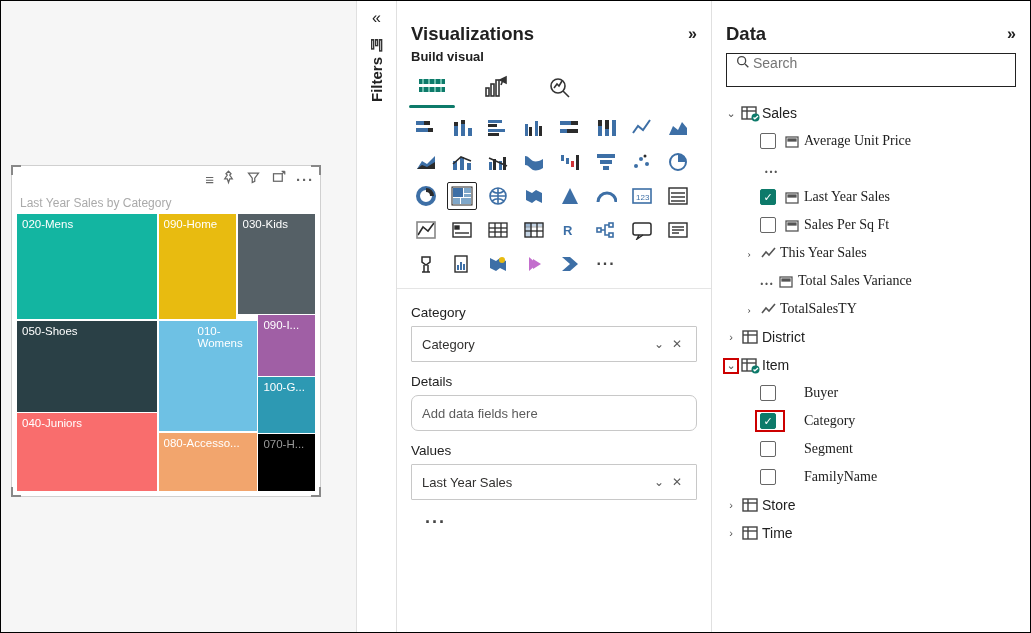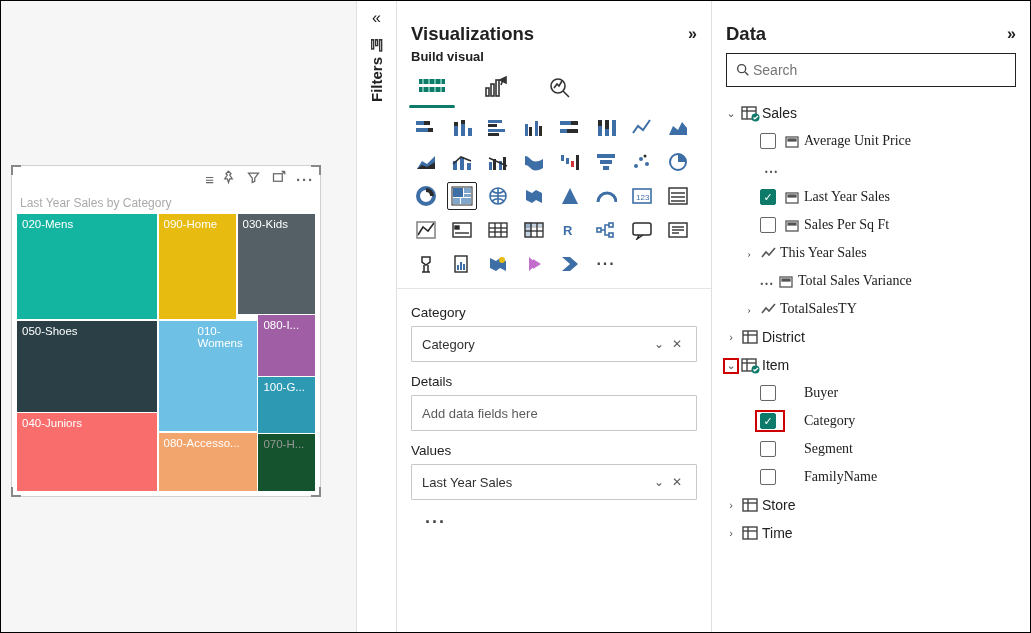--- a/index.html
+++ b/index.html
@@ -19,26 +19,26 @@
   .mode-tab { width:34px; height:30px; display:flex; align-items:center; justify-content:center; color:#444; position:relative;}
   .mode-tab.selected { color:#0d7a6a; }
   .mode-tab.selected::after { content:""; position:absolute; left:-6px; right:-6px; bottom:-6px; border-bottom:3px solid #0d7a6a; border-radius:2px;}
   .gallery { padding:12px 14px 10px 14px; display:grid; grid-template-columns:repeat(8,30px); gap:6px; border-bottom:1px solid #e5e5e5;}
   .viz { width:30px; height:28px; border:1px solid transparent; display:flex; align-items:center; justify-content:center; color:#3d6fa6; border-radius:2px;}
   .viz.sel { border-color:#222; background:#fff; }
   .viz svg { display:block; }
   .wells { padding:10px 14px; overflow:auto; }
   .well-label { font-size:13.5px; margin:6px 0 6px 0; }
   .well { border:1px solid #c8c8c8; background:#fff; height:36px; display:flex; align-items:center; padding:0 10px; border-radius:1px; margin-bottom:12px; font-size:13px; color:#323130;}
-  .well.placeholder { color:#5b5b5b; }
+  .well.placeholder { color:#5b5b5b;border-radius:7px; }
   .well .spacer{flex:1;}
   .well .chev, .well .x { color:#5b5b5b; font-size:12px; padding:0 4px;}
   .more-dots { padding:0 14px 8px; color:#444; font-size:18px; font-weight:bold; letter-spacing:1px;}
   
-  .search-box { margin:8px 14px; border:1px solid #222; height:34px; display:flex; align-items:center; padding:0 8px;}
+  .search-box { margin:8px 14px; border:1px solid #222; height:34px; display:flex; align-items:flex-start; padding:0 8px;}
   .search-box input { border:none; outline:none; flex:1; font-size:14px; background:transparent;}
   .tree { padding:4px 6px 8px 6px; font-size:14px; }
   .node { display:flex; align-items:center; height:28px; white-space:nowrap; }
   .node .tw { width:18px; text-align:center; color:#555; font-size:11px;}
   .node .ic { width:20px; display:flex; align-items:center; justify-content:center; color:#555;}
   .node .cb { width:16px; height:16px; border:1px solid #666; border-radius:2px; margin:0 6px 0 2px; display:flex; align-items:center; justify-content:center; font-size:11px; color:#fff;}
   .node .cb.checked { background:#0d7a6a; border-color:#0d7a6a; }
   .node .lbl { padding-left:2px; }
   .indent-1{padding-left:4px;} .indent-2{padding-left:22px;font-family:Liberation Serif, serif;}
   .red-box{ border:2px solid #cc0000; padding:1px; margin:-3px; }
@@ -81,25 +81,25 @@
             </svg></span>
         <span class="tbtn" style="font-weight:bold;letter-spacing:1px;">···</span>
       </div>
       <div class="vis-title">Last Year Sales by Category</div>
       <div class="treemap">
         <div class="cell" style="left:0;top:0;width:47%;height:38%;background:#13b5a1;">020-Mens</div>
         <div class="cell" style="left:47.5%;top:0;width:26%;height:38%;background:#e8bb10;">090-Home</div>
         <div class="cell" style="left:74%;top:0;width:26%;height:36%;background:#556066;">030-Kids</div>
         <div class="cell" style="left:0;top:38.5%;width:47%;height:33%;background:#2a4046;">050-Shoes</div>
         <div class="cell" style="left:47.5%;top:38.5%;width:33%;height:40%;background:#6ec1e4;color:#fff;padding-left:39px;">010-Womens</div>
-        <div class="cell" style="left:81%;top:36.5%;width:19%;height:22%;background:#a05fa5;">080-I...</div>
+        <div class="cell" style="left:81%;top:36.5%;width:19%;height:22%;background:#a05fa5;">090-I...</div>
         <div class="cell" style="left:81%;top:59%;width:19%;height:20%;background:#2d99b3;">100-G...</div>
         <div class="cell" style="left:0;top:72%;width:47%;height:28%;background:#f96d6d;">040-Juniors</div>
         <div class="cell" style="left:47.5%;top:79%;width:33%;height:21%;background:#f2a56d;">080-Accesso...</div>
-        <div class="cell" style="left:81%;top:79.5%;width:19%;height:20.5%;background:#14532d;color:#999;">070-H...</div>
+        <div class="cell" style="left:81%;top:79.5%;width:19%;height:20.5%;background:#000000;color:#999;">070-H...</div>
       </div>
     </div>
   </div>
 
   <div class="collapsed-panel">
     <div class="expand">«</div>
     <svg width="16" height="16" viewBox="0 0 24 24" fill="none" stroke="#333" stroke-width="2">
         <rect x="4" y="4" width="3" height="14"></rect>
         <rect x="10" y="4" width="3" height="9"></rect>
         <rect x="16" y="4" width="3" height="17"></rect>

